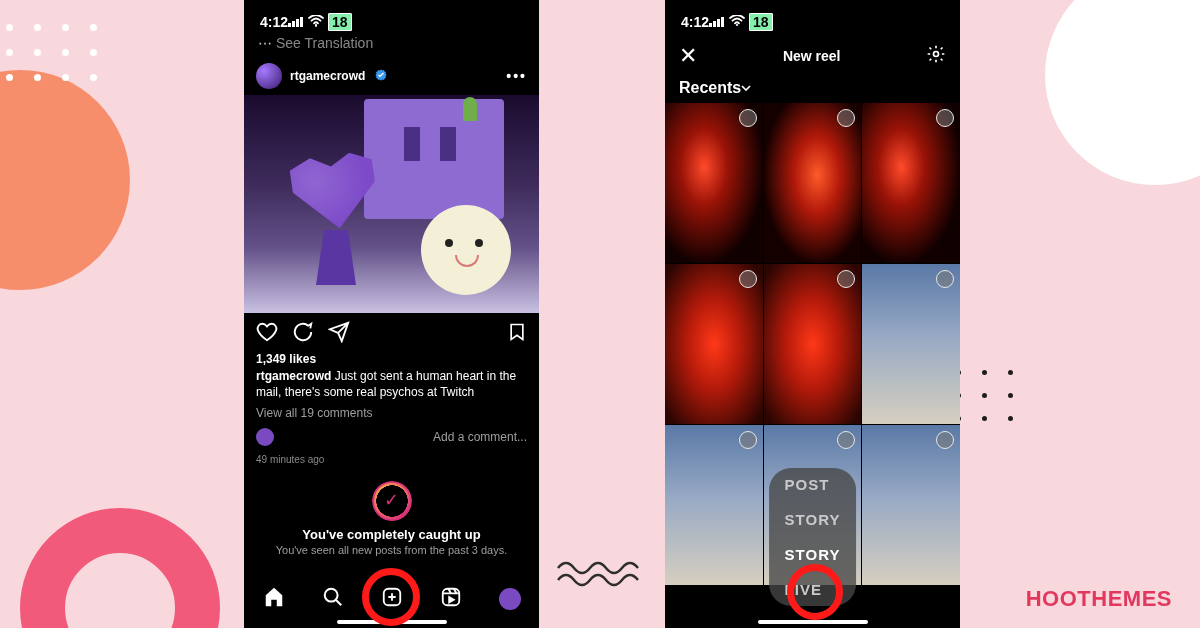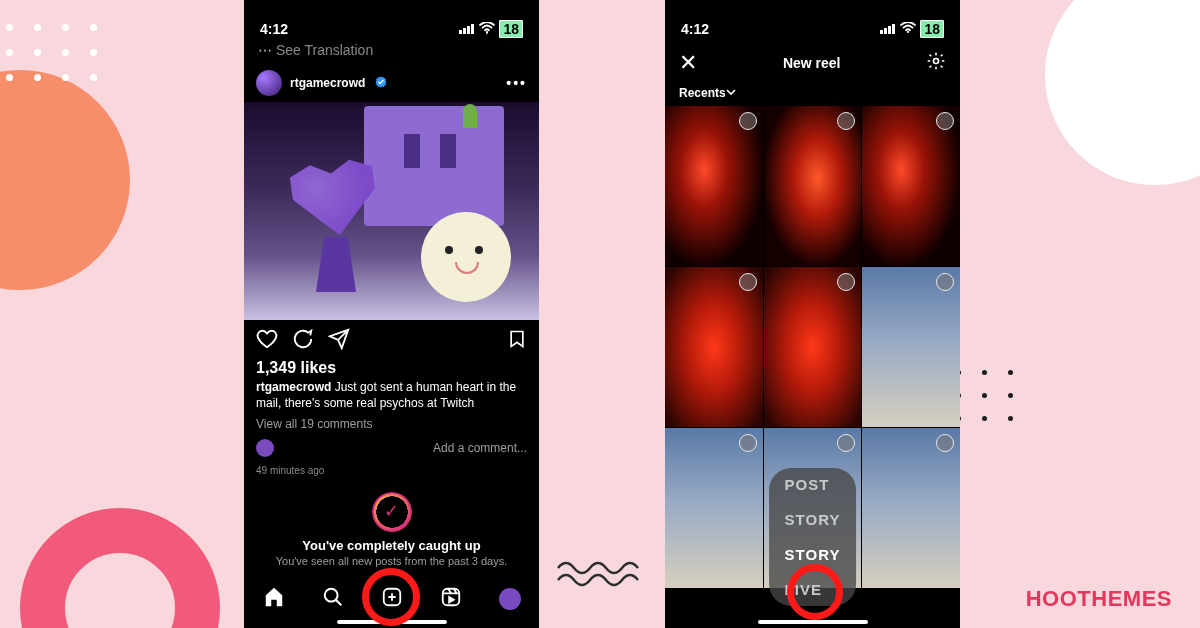--- a/index.html
+++ b/index.html
@@ -18,21 +18,21 @@
   .dots-grey { position:absolute; right:184px; top:370px; display:grid; grid-template-columns:repeat(4,8px); gap:18px; }
   .dots-grey span{ width:5px;height:5px;background:#1d1d1d;border-radius:50%; }
   .wavy { position:absolute; left:556px; top:560px; color:#333; }
   .logo { position:absolute; right:28px; bottom:16px; font-weight:800; font-size:22px; letter-spacing:0.5px; color:#111; }
   .logo span{ color:#e2385e; }
   .phones { position:absolute; top:0; left:244px; display:flex; gap:126px; }
   .phone {
     width:295px; height:628px; background:#000; color:#fff; position:relative; overflow:hidden;
   }
   
-  .status { display:flex; justify-content:space-between; align-items:center; padding:20px 16px 2px; font-size:14px; font-weight:600; }
+  .status { display:flex; align-items:center; padding:13px 16px 2px; font-size:14px; font-weight:600; }
   .status-right { display:flex; align-items:center; gap:4px; }
   .bat { border:1px solid #fff; border-radius:1px; padding:0 3px; font-size:14px; background:#86efac; color:#000; font-weight:700; }
   
   .truncated { font-size:14px; color:#888; padding:2px 14px 6px; }
   .post-head { display:flex; align-items:center; padding:6px 12px; gap:8px; }
   .avatar { width:26px;height:26px;border-radius:50%; background:radial-gradient(circle at 30% 30%, #a679ff, #3a1b6d); }
   .uname { font-size:12px; font-weight:600; }
   .verify { color:#3897f0; font-size:11px; margin-left:2px; }
   .more { margin-left:auto; font-weight:700; letter-spacing:2px; font-size:14px; }
   .post-img {
@@ -44,21 +44,21 @@
   .heart::after{content:"";position:absolute;inset:0;background:radial-gradient(circle at 30% 30%, rgba(255,255,255,0.15), transparent 60%);}
   .stand { position:absolute; left:72px; top:135px; width:40px; height:55px; background:#5a36a3; clip-path:polygon(20% 0,80% 0,100% 100%,0 100%); }
   .plush { position:absolute; right:28px; bottom:18px; width:90px; height:90px; background:#f4f0d7; border-radius:50%; }
   .plush::before{content:"";position:absolute;left:24px;top:34px;width:8px;height:8px;background:#222;border-radius:50%;box-shadow:30px 0 #222;}
   .plush::after{content:"";position:absolute;left:34px;top:50px;width:20px;height:10px;border:2px solid #d97a7a;border-top:none;border-radius:0 0 20px 20px;}
   .sprout{position:absolute;right:62px;top:2px;width:14px;height:24px;background:#6fae4a;border-radius:10px 10px 0 0;}
   .twitch{position:absolute;left:120px;top:4px;width:140px;height:120px;background:#8e6bd1;border-radius:4px;}
   .twitch::after{content:"";position:absolute;left:40px;top:28px;width:16px;height:34px;background:#4a2f85;box-shadow:36px 0 #4a2f85;}
   .actions { display:flex; align-items:center; gap:14px; padding:8px 12px 4px; font-size:20px; }
   .actions .save{ margin-left:auto; }
-  .likes { font-size:16px; font-weight:700; padding:0 12px; }
+  .likes { font-size:12px; font-weight:700; padding:0 12px; }
   .caption { font-size:12px; padding:2px 12px; line-height:1.35; }
   .caption b{font-weight:700;}
   .viewc { font-size:12px; color:#9e9e9e; padding:4px 12px; }
   .addc { display:flex; align-items:center; gap:12px; padding:4px 12px; font-size:12px; color:#9e9e9e;justify-content:space-between; }
   .mini-av{width:18px;height:18px;border-radius:50%;background:#7a4bc0;}
   .ago { font-size:10px; color:#8a8a8a; padding:4px 12px 8px; }
   .caught { text-align:center; padding:8px 18px 0; }
   .check-ring{ width:40px;height:40px;margin:0 auto 6px;border-radius:50%;border:2px solid #d9317a; background:conic-gradient(from 140deg,#d9317a,#f7a14a,#d9317a); -webkit-mask:radial-gradient(circle, transparent 55%, #000 56%); mask:radial-gradient(circle, transparent 55%, #000 56%); position:relative;}
   .chk{position:absolute;left:50%;top:50%;transform:translate(-50%,-55%);color:#d9317a;font-size:18px;}
   .caught h4{font-size:13px;font-weight:700;}
@@ -66,21 +66,21 @@
   .nav { position:absolute; bottom:4px; left:0; right:0; height:50px; display:flex; justify-content:space-around; align-items:center; }
   .nav svg{ width:22px;height:22px; }
   .nav .pf{ width:22px;height:22px;border-radius:50%;background:#7a4bc0;}
   .homebar{position:absolute;bottom:4px;left:50%;transform:translateX(-50%);width:110px;height:4px;background:#fff;border-radius:3px;}
   .hl-circle{ position:absolute; border:7px solid #ff1a1a; border-radius:50%; pointer-events:none; }
   .hl1{ width:58px;height:58px; bottom:2px; left:118px; }
   
   .p2-head{ display:flex; align-items:center; justify-content:space-between; padding:10px 14px 6px; }
   .p2-title{ font-size:14px; font-weight:700; }
   .close-x{ font-size:22px; font-weight:300; }
-  .recents{ padding:4px 14px 6px; font-size:12px; font-weight:700; display:flex; align-items:flex-start; }
+  .recents{ padding:4px 14px 6px; font-size:16px; font-weight:700; display:flex; align-items:flex-start; }
   .grid{ display:grid; grid-template-columns:repeat(3,1fr); gap:1px; }
   .cell{ position:relative; height:160px; }
   .sel{ position:absolute; top:6px; right:6px; width:18px;height:18px;border:1.5px solid #e6e6e6; background:rgba(120,120,120,0.55); border-radius:50%; }
   .lant{ background:radial-gradient(ellipse at 40% 40%, #ff4a2a 0%, #9a1307 28%, #100000 72%);}
   .lant2{ background:radial-gradient(ellipse at 55% 45%, #ff5a2a 0%, #b31a0a 30%, #150000 72%);}
   .lant3{ background:radial-gradient(ellipse at 50% 50%, #ff3818 0%, #b31a0a 40%, #2a0502 92%);}
   .sky{ background:linear-gradient(180deg,#5a79a6 0%, #97a9c4 45%, #d6cfc0 100%);}
   .pill{ position:absolute; bottom:22px; left:50%; transform:translateX(-50%); background:rgba(70,70,70,0.78); border-radius:22px; padding:8px 16px; display:flex; gap:18px; font-size:15px; letter-spacing:1px; font-weight:700;flex-direction:column;}
   .pill span{ color:#c9c9c9;}
   .pill .act{ color:#fff;}

